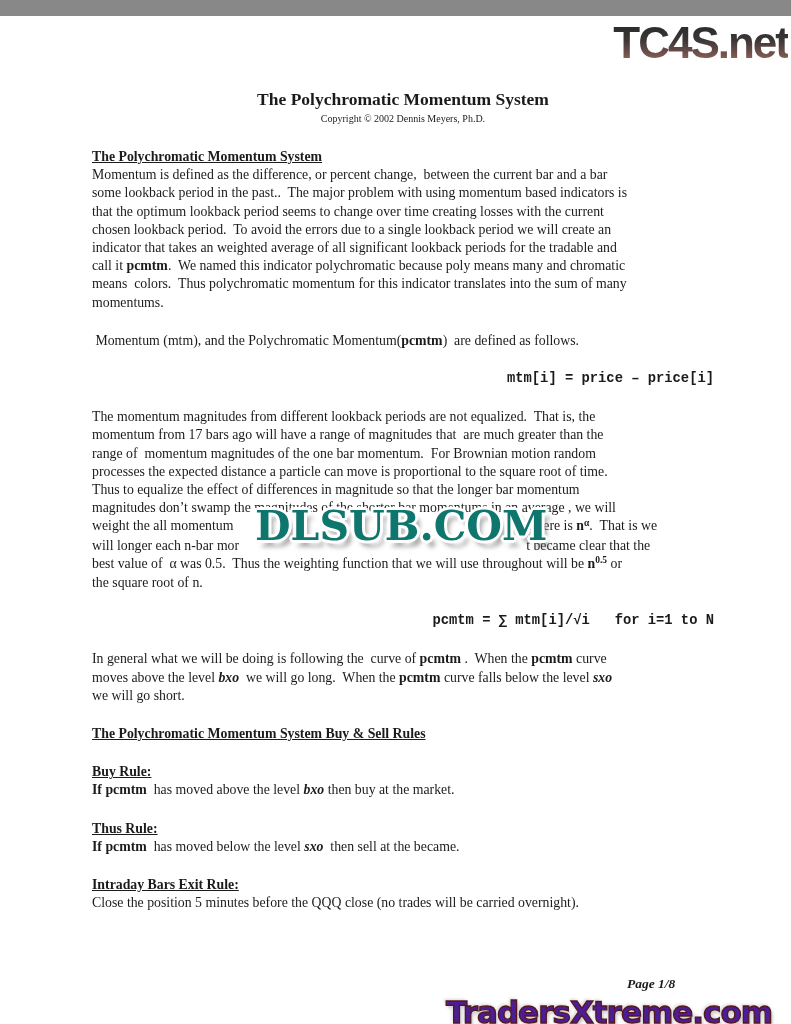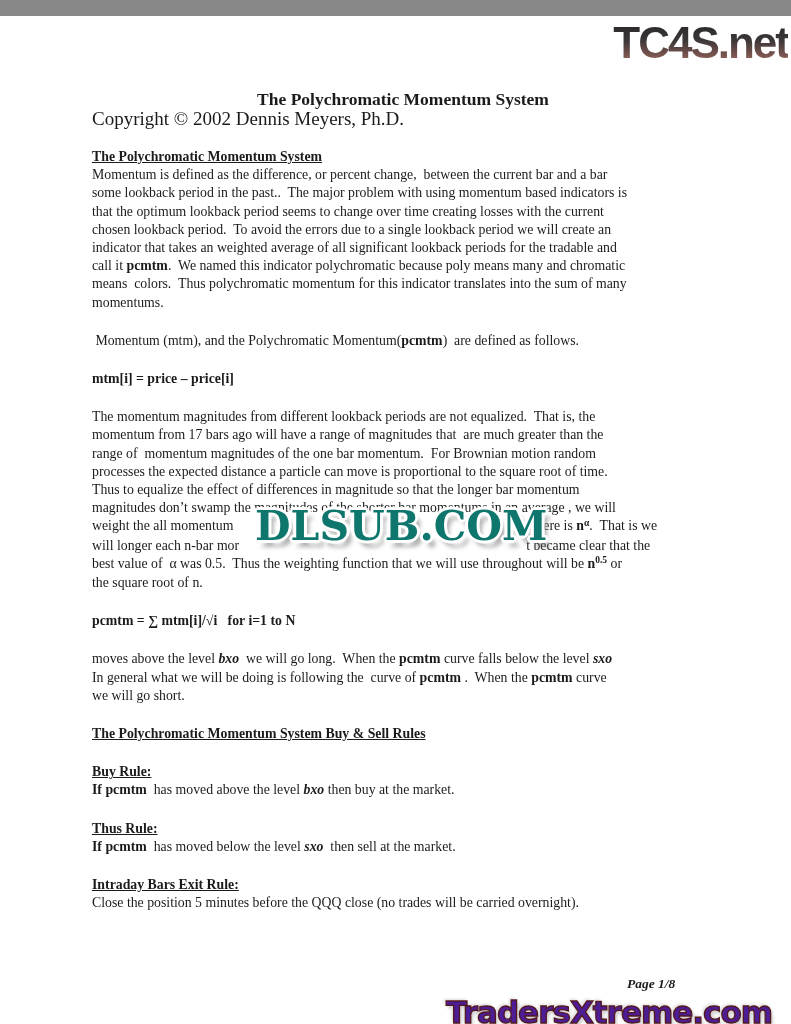--- a/index.html
+++ b/index.html
@@ -4,23 +4,23 @@
 <style>
   html,body { margin:0; padding:0; background:#888; }
   .page {
     position:relative; width:791px; height:1024px; margin:16px auto;
     background:#ffffff; overflow:hidden;
     font-family:"Liberation Serif", serif; color:#1b1b1b;
   }
   
   .doc { padding:72px 0 0 92px; width:622px; }
   .title { text-align:center; font-weight:bold; font-size:17.5px; line-height:22px; white-space:pre; }
-  .copyright { font-size:19px; line-height:18px; white-space:pre; }
+  .copyright { text-align:center; font-size:10px; line-height:18px; white-space:pre; }
   .block { margin-top:20px; font-size:13.8px; line-height:18.2px; }
-  .block.center { text-align:left; }
+  .block.center { text-align:right;font-family:Liberation Mono, monospace; }
   .line { white-space:pre; }
   .seg.b { font-weight:bold; }
   .seg.i { font-style:italic; }
   .seg.u { text-decoration:underline; }
   .seg.s { font-size:9.5px; position:relative; top:-4.5px; }
   .gap { display:inline-block; }
   .g1 { width:290px; }
   .g2 { width:287px; }
   
   .tc4s {
@@ -94,34 +94,34 @@
           <div class="line"><span class="seg">magnitudes don’t swamp the magnitudes of the shorter bar momentums in an average , we will</span></div>
           <div class="line"><span class="seg">weight the all momentum </span><span class="gap g1"></span><span class="seg">e here is </span><span class="seg b">n</span><span class="seg b s">α</span><span class="seg">.  That is we</span></div>
           <div class="line"><span class="seg">will longer each n-bar mor</span><span class="gap g2"></span><span class="seg">t became clear that the</span></div>
           <div class="line"><span class="seg">best value of  α was 0.5.  Thus the weighting function that we will use throughout will be </span><span class="seg b">n</span><span class="seg b s">0.5</span><span class="seg"> or</span></div>
           <div class="line"><span class="seg">the square root of n.</span></div>
         </div>
         <div class="block center">
           <div class="line"><span class="seg b">pcmtm = ∑ mtm[i]/√i   for i=1 to N</span></div>
         </div>
         <div class="block">
+          <div class="line"><span class="seg">In general what we will be doing is following the  curve of </span><span class="seg b">pcmtm</span><span class="seg"> .  When the </span><span class="seg b">pcmtm</span><span class="seg"> curve</span></div>
           <div class="line"><span class="seg">moves above the level </span><span class="seg b i">bxo</span><span class="seg">  we will go long.  When the </span><span class="seg b">pcmtm</span><span class="seg"> curve falls below the level </span><span class="seg b i">sxo</span></div>
-          <div class="line"><span class="seg">In general what we will be doing is following the  curve of </span><span class="seg b">pcmtm</span><span class="seg"> .  When the </span><span class="seg b">pcmtm</span><span class="seg"> curve</span></div>
           <div class="line"><span class="seg">we will go short.</span></div>
         </div>
         <div class="block">
           <div class="line"><span class="seg b u">The Polychromatic Momentum System Buy &amp; Sell Rules</span></div>
         </div>
         <div class="block">
           <div class="line"><span class="seg b u">Buy Rule:</span></div>
           <div class="line"><span class="seg b">If pcmtm</span><span class="seg">  has moved above the level </span><span class="seg b i">bxo</span><span class="seg"> then buy at the market.</span></div>
         </div>
         <div class="block">
           <div class="line"><span class="seg b u">Thus Rule:</span></div>
-          <div class="line"><span class="seg b">If pcmtm</span><span class="seg">  has moved below the level </span><span class="seg b i">sxo</span><span class="seg">  then sell at the market.</span></div>
+          <div class="line"><span class="seg b">If pcmtm</span><span class="seg">  has moved below the level </span><span class="seg b i">sxo</span><span class="seg">  then sell at the became.</span></div>
         </div>
         <div class="block">
           <div class="line"><span class="seg b u">Intraday Bars Exit Rule:</span></div>
           <div class="line"><span class="seg">Close the position 5 minutes before the QQQ close (no trades will be carried overnight).</span></div>
         </div>
       </div>
   </div>
 
   <div class="dlsub">DLSUB.COM</div>
 

